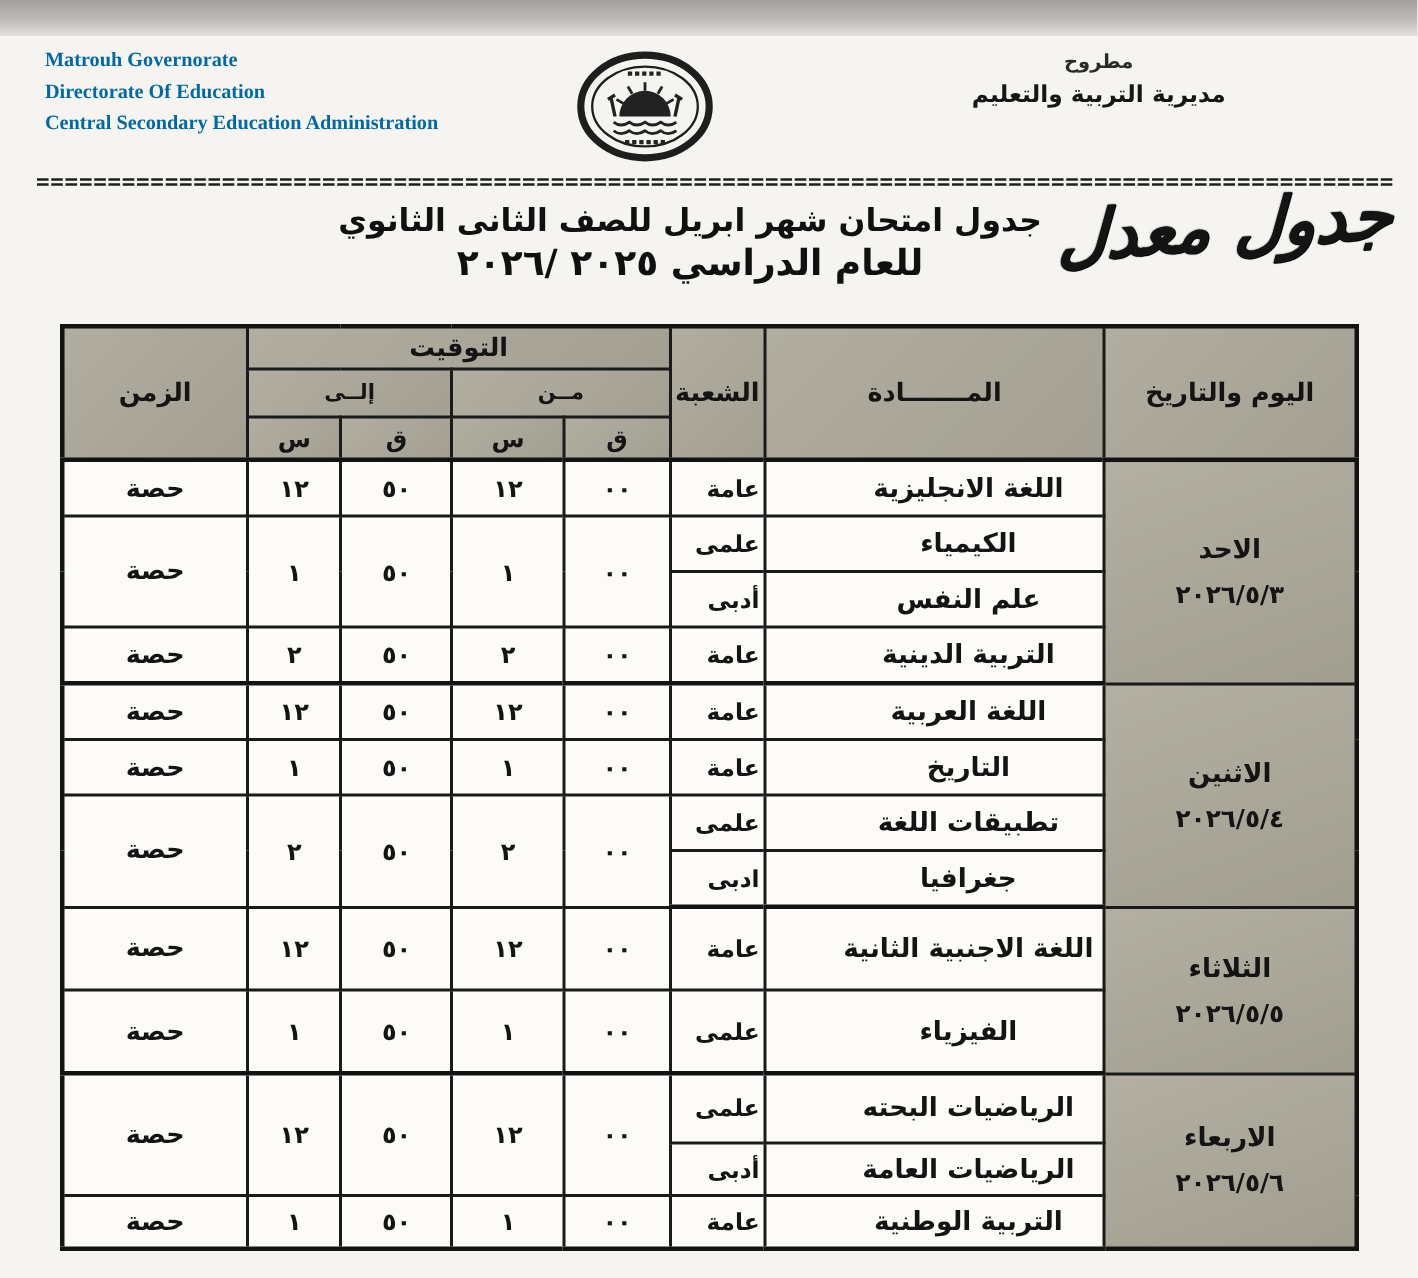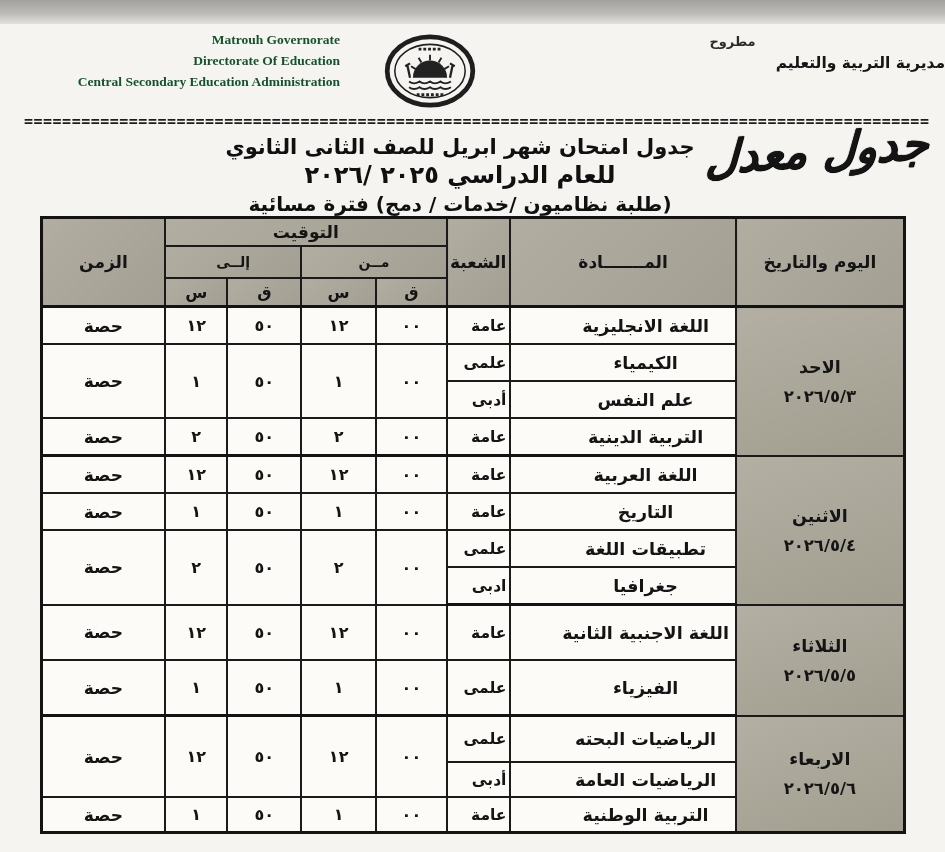--- a/index.html
+++ b/index.html
@@ -10,30 +10,30 @@
   }
   
   .scan-strip{
     position:absolute;top:0;left:0;width:945px;height:24px;
     background:linear-gradient(180deg,#a3a19d 0%,#bdbbb7 55%,#e3e1dd 100%);
   }
   .letterhead{
     position:absolute;top:30px;left:0;width:945px;display:flex;align-items:flex-start;
   }
   .en-block{
-    width:310px;margin-left:30px;text-align:right;
+    width:310px;margin-left:30px;text-align:left;
     font-family:"Liberation Serif",serif;font-weight:bold;font-size:13.5px;line-height:1.55;
-    color:#14532d;
+    color:#0369a1;
   }
   .emblem-wrap{width:180px;text-align:center;margin-top:2px;}
   .ar-block{
     flex:1;text-align:center;font-weight:bold;line-height:1.5;color:#161616;margin-top:2px;
   }
   .ar-line-0{font-size:13px;letter-spacing:2px;opacity:.9;}
-  .ar-line{font-size:15.5px;text-align:right;}
+  .ar-line{font-size:15.5px;}
   .sep{
     position:absolute;top:112px;left:24px;width:905px;overflow:hidden;white-space:nowrap;
     font-family:"DejaVu Sans Mono",monospace;font-weight:bold;font-size:15px;
     letter-spacing:.5px;color:#1d1d1d;
   }
   .note{
     position:absolute;top:124px;right:16px;
     font-size:45px;font-weight:bold;font-style:italic;
     transform:rotate(-4deg) skewX(-6deg);
     text-shadow:0 0 1px #000, .5px .5px 0 #000;
@@ -117,21 +117,20 @@
   </div>
 </div>
 
 <div class="sep">===============================================================================================</div>
 
 <div class="note">جدول معدل</div>
 
 <div class="title">
   <div class="title-l1">جدول امتحان شهر ابريل للصف الثانى الثانوي</div>
   <div class="title-l2">للعام الدراسي ٢٠٢٥ /٢٠٢٦</div>
-  <div class="title-l3">(طلبة نظاميون /خدمات / دمج) فترة مسائية</div>
 </div>
 
 <table class="schedule" dir="rtl">
   <colgroup>
     <col style="width:167px">
       <col style="width:223px">
       <col style="width:63px">
     <col style="width:70px">
       <col style="width:74px">
       <col style="width:73px">

